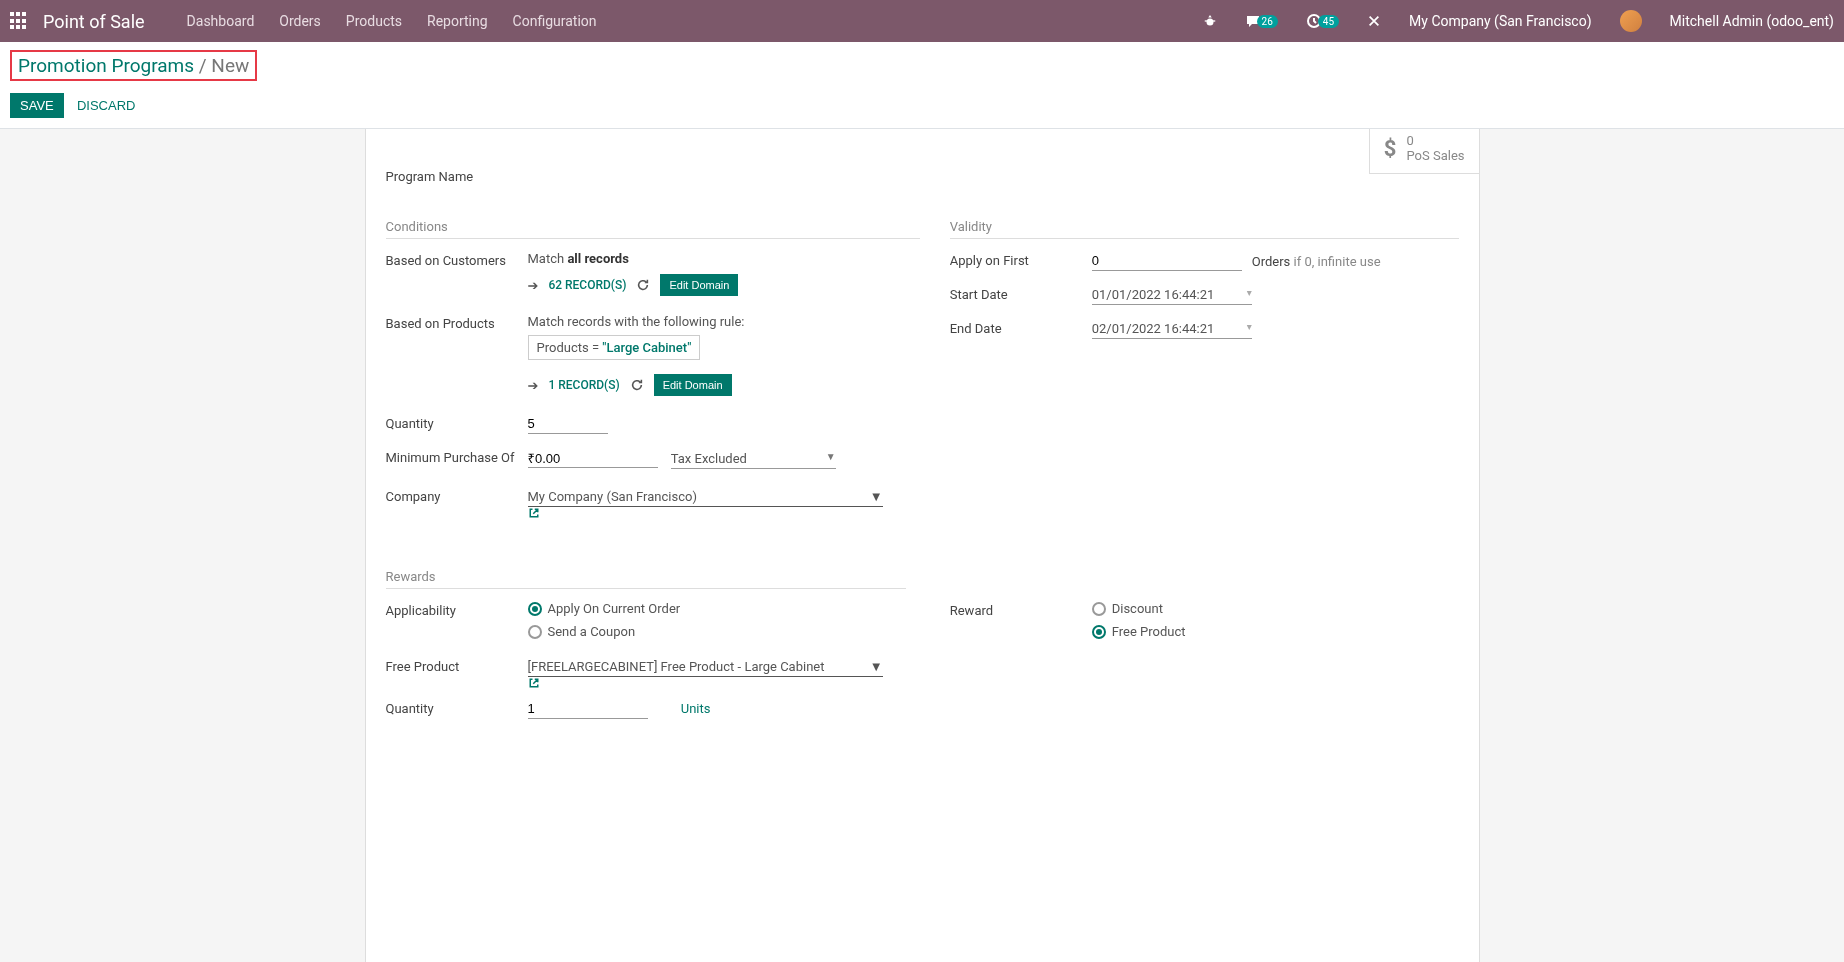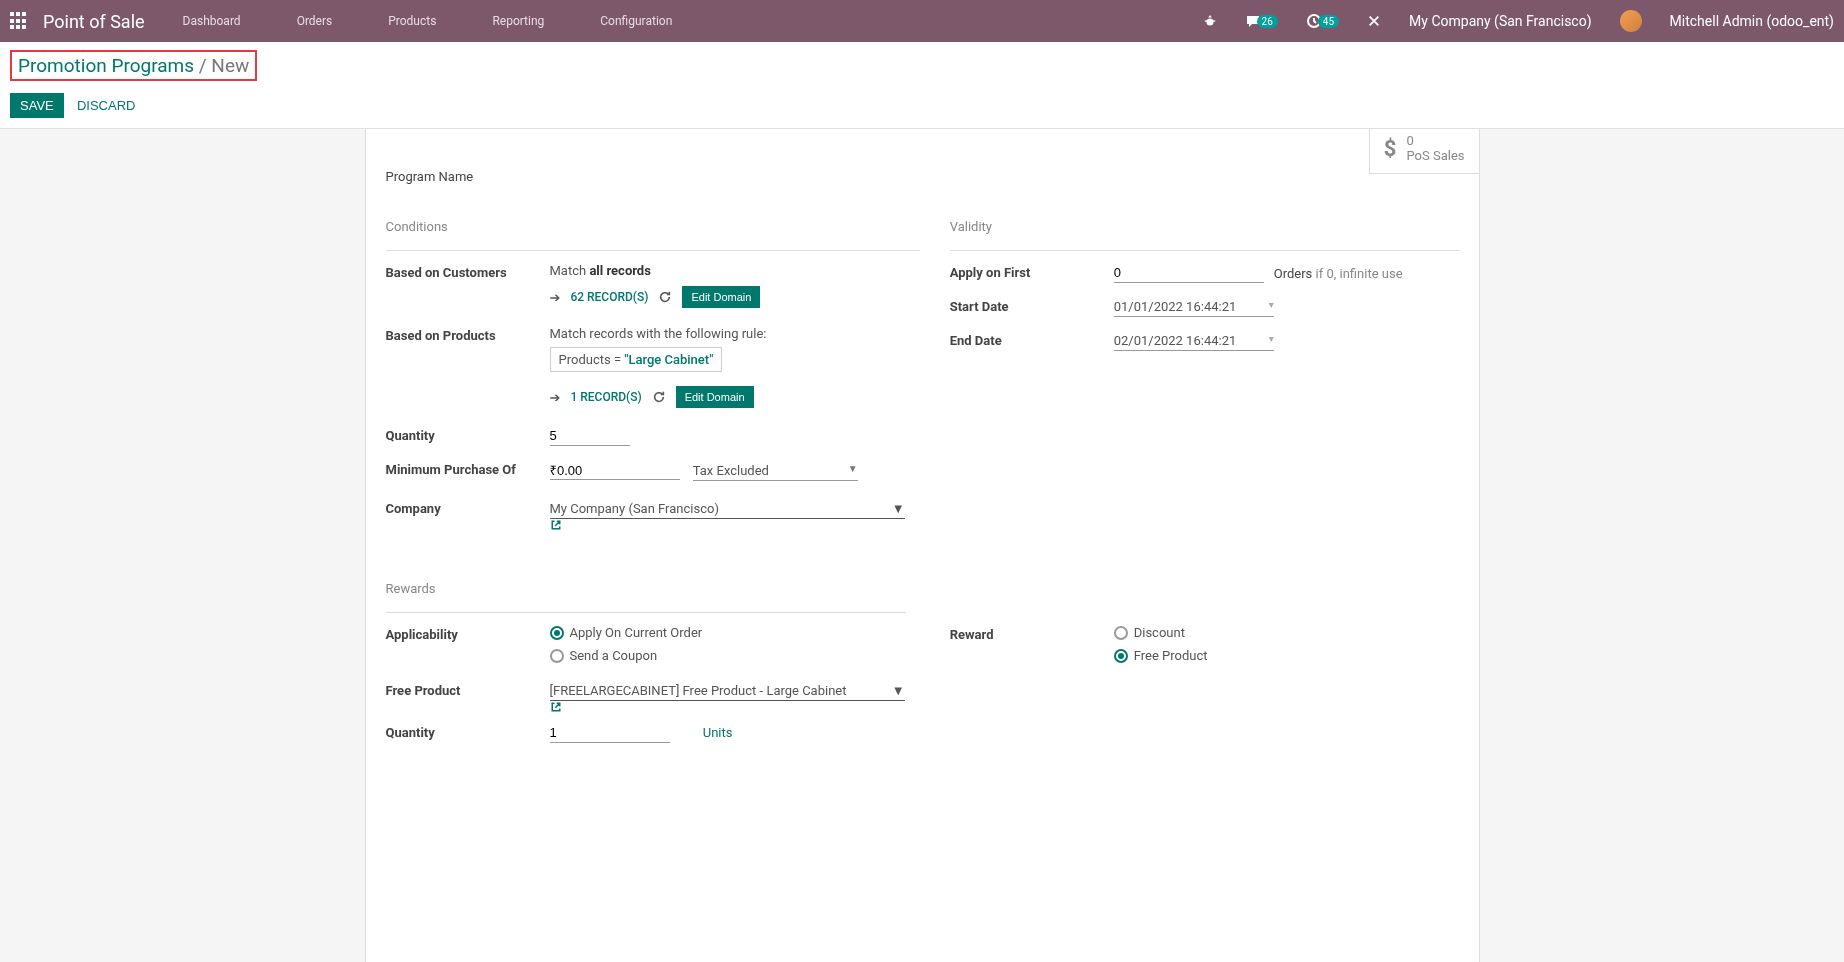--- a/index.html
+++ b/index.html
@@ -1,22 +1,22 @@
 <!DOCTYPE html>
 <html><head>
 <meta charset="utf-8">
 <style>
 * { box-sizing: border-box; margin: 0; padding: 0; }
 body { font-family: -apple-system, BlinkMacSystemFont, "Segoe UI", Roboto, "Helvetica Neue", Arial, sans-serif; font-size: 13px; color: #333; background: #fff; overflow-x: hidden; }
 .topbar { background: #7c586a; color: #fff; height: 42px; display: flex; align-items: center; padding: 0 10px; }
 .apps-icon { width: 18px; height: 18px; display: inline-flex; flex-wrap: wrap; gap: 2px; margin-right: 15px; cursor: pointer; }
 .apps-icon span { width: 4px; height: 4px; background: #fff; }
-.app-title { font-size: 18px; font-weight: 400; margin-right: 7px; }
+.app-title { font-size: 18px; font-weight: 400; margin-right: 42px; }
 .nav-menu { display: flex; gap: 25px; flex: 1; }
-.nav-item { color: #e8dce2; font-size: 12px; cursor: pointer; margin-left: 31px; }
+.nav-item { color: #e8dce2; font-size: 14px; cursor: pointer; }
 .topbar-right { display: flex; align-items: center; gap: 28px; }
 .top-icon { color: #fff; cursor: pointer; display: inline-flex; align-items: center; position: relative; }
 .badge { background: #00a09d; color: #fff; font-size: 10px; padding: 1px 5px; border-radius: 8px; margin-left: -4px; vertical-align: top; }
 .company-name { color: #fff; font-size: 14px; }
 .avatar { width: 22px; height: 22px; border-radius: 50%; background: linear-gradient(135deg, #f0a050, #d08040); display: inline-block; }
 .user-name { color: #fff; font-size: 14px; }
 .controlbar { padding: 8px 10px 10px; border-bottom: 1px solid #dee2e6; }
 .breadcrumb { font-size: 19px; margin-bottom: 12px; display: inline-block; padding: 2px 6px; }
 .breadcrumb.highlighted { border: 2px solid #e63946; }
 .breadcrumb-link { color: #00786b; cursor: pointer; }
@@ -28,23 +28,23 @@
 .form-sheet-bg { background: #f5f5f5; min-height: calc(100vh - 125px); display: flex; justify-content: center; }
 .form-sheet { background: #fff; width: 1115px; border-left: 1px solid #ddd; border-right: 1px solid #ddd; position: relative; padding-bottom: 30px; }
 .stat-box { position: absolute; right: 0; top: 0; border-left: 1px solid #ddd; border-bottom: 1px solid #ddd; padding: 4px 14px 10px; display: flex; align-items: center; gap: 10px; cursor: pointer; }
 .stat-icon { color: #888; font-size: 22px; font-weight: bold; }
 .stat-text { display: flex; flex-direction: column; color: #888; font-size: 13px; }
 .sheet-inner { padding: 40px 20px 0; }
 .program-name-label { font-weight: normal; font-size: 13px; color: #444; }
 .program-name-input { font-size: 28px; color: #444; border: none; border-bottom: 1px solid #777; padding: 2px 0 6px; width: 400px; margin-top: 2px; outline: none; }
 .two-col { display: flex; gap: 30px; margin-top: 35px; }
 .col { flex: 1; }
-.section-title { color: #888; font-size: 13px; border-bottom: 1px solid #ddd; padding-bottom: 16px; margin-bottom: 12px; }
+.section-title { color: #888; font-size: 13px; border-bottom: 1px solid #ddd; padding-bottom: 4px; margin-bottom: 12px; }
 .field-row { display: flex; align-items: flex-start; margin-bottom: 10px; min-height: 24px; }
-.field-label { width: 164px; font-weight: bold; font-size: 13px; color: #444; padding-top: 2px; flex-shrink: 0; }
+.field-label { width: 142px; font-weight: normal; font-size: 13px; color: #444; padding-top: 2px; flex-shrink: 0; }
 .field-value { flex: 1; font-size: 13px; color: #555; }
 .match-text { color: #555; }
 .match-text b { font-weight: bold; color: #333; }
 .domain-row { display: flex; align-items: center; gap: 10px; margin: 8px 0; }
 .arrow-icon { color: #555; }
 .rec-link { color: #00786b; text-transform: uppercase; font-size: 12px; font-weight: 500; cursor: pointer; }
 .refresh-icon { color: #555; cursor: pointer; }
 .btn-small { background: #00786b; color: #fff; font-size: 11px; padding: 5px 9px; border: none; cursor: pointer; }
 .rule-chip { display: inline-block; border: 1px solid #ccc; padding: 4px 8px; font-size: 13px; margin: 6px 0; }
 .rule-chip .val { color: #00786b; font-weight: 500; }

